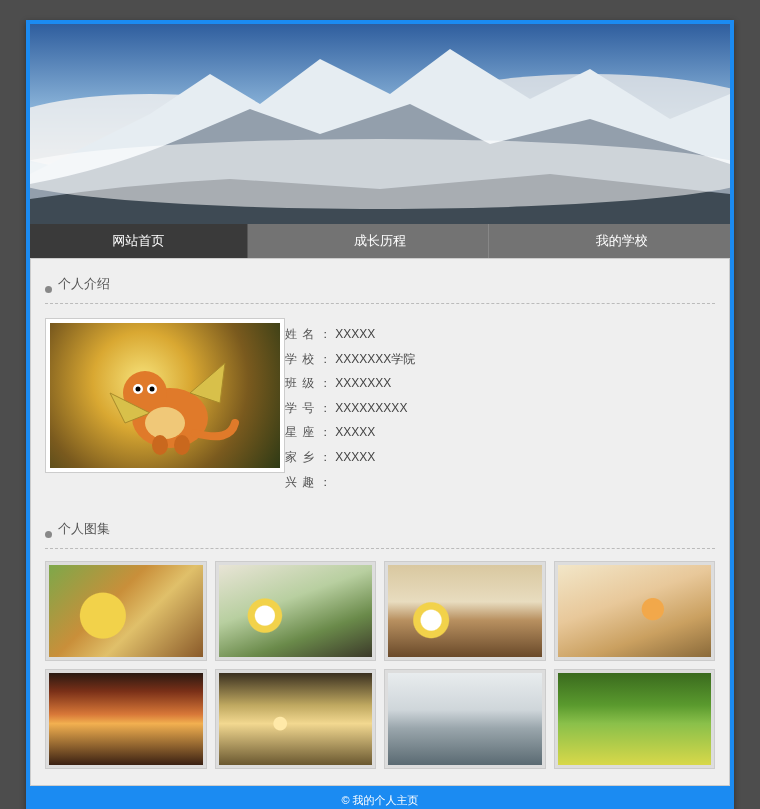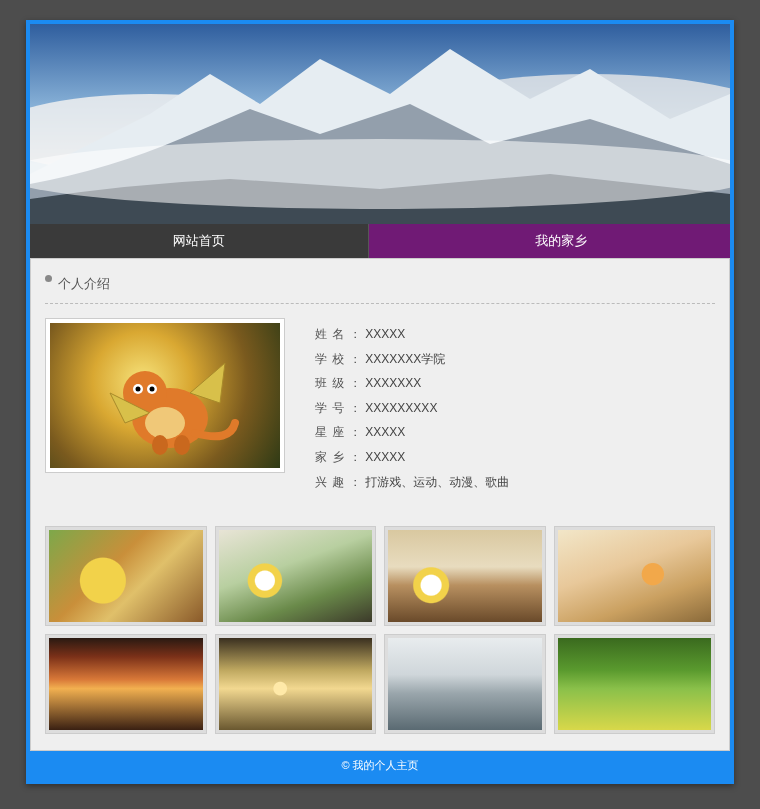--- a/index.html
+++ b/index.html
@@ -20,21 +20,21 @@
   }
   .banner {
     height: 200px;
     background: linear-gradient(180deg,#3a6fa8 0%,#a6c8e4 35%,#e9eef2 55%,#4b5b68 90%);
     position: relative;
     overflow: hidden;
   }
   .banner svg { width:100%; height:100%; display:block; }
   .nav {
     display: flex;
-    background: #701a75;
+    background: #737373;
     gap: 24px;
   }
   .nav-item {
     flex: 1;
     text-align: center;
     color: #fff;
     font-size: 13px;
     padding: 8px 0;
     cursor: pointer;
     border-right: 1px solid rgba(255,255,255,.15);
@@ -45,31 +45,30 @@
     background: #efefef;
     border: 1px solid #ccc;
     padding: 10px 14px;
   }
   .section-title {
     font-size: 13px;
     color: #555;
     padding: 6px 0 10px 0;
     border-bottom: 1px dashed #bbb;
     display: flex;
-    align-items: flex-start;
+    align-items: flex-end;
     gap: 6px;
   }
   .section-title .bullet {
     width: 7px; height: 7px; border-radius: 50%;
     background: #888;
     display: inline-block;
   }
   .intro-body {
     display: flex;
-    gap: 30px;
     padding: 14px 0 20px 0;
   }
   .avatar-box {
     width: 240px; height: 155px;
     border: 1px solid #ccc;
     background: #fff;
     padding: 4px;
     box-sizing: border-box;
   }
   .avatar-box .img {
@@ -139,21 +138,22 @@
       <ellipse cx="560" cy="100" rx="200" ry="50" fill="#e8e8e8" opacity=".8"></ellipse>
       <path d="M0,200 L0,150 Q60,120 120,90 L180,50 L230,80 L290,35 L360,70 L420,25 L500,75 L560,45 L640,95 L700,70 L700,200 Z" fill="#e6edf2"></path>
       <path d="M0,200 L0,160 Q80,145 150,115 L220,85 L290,110 L380,80 L460,120 L560,95 L700,140 L700,200 Z" fill="#8a96a4" opacity=".9"></path>
       <path d="M0,200 L0,175 Q100,160 200,155 L350,165 L520,150 L700,170 L700,200 Z" fill="#3e4a54"></path>
       <ellipse cx="350" cy="150" rx="380" ry="35" fill="#ffffff" opacity=".55"></ellipse>
     </svg>
   </div>
 
   <div class="nav">
     <div class="nav-item active"><span>网站首页</span></div>
-    <div class="nav-item"><span>我的家乡</span></div>
+    <div class="nav-item"><span>成长历程</span></div>
+    <div class="nav-item"><span>我的学校</span></div>
   </div>
 
   <div class="content">
 
     <div class="section-title">
       <span class="bullet"></span>
       <span>个人介绍</span>
     </div>
 
     <div class="intro-body">
@@ -202,25 +202,28 @@
             <span>XXXXX</span>
           </div>
         <div class="info-row">
             <span class="lbl">家 乡</span>
             <span class="sep">：</span>
             <span>XXXXX</span>
           </div>
         <div class="info-row">
             <span class="lbl">兴 趣</span>
             <span class="sep">：</span>
-            <span>打游戏、运动、动漫、歌曲</span>
           </div>
       </div>
     </div>
 
+    <div class="section-title">
+      <span class="bullet"></span>
+      <span>个人图集</span>
+    </div>
 
     <div class="gallery">
       <div class="thumb">
           <div class="timg g0"></div>
         </div>
       <div class="thumb">
           <div class="timg g1"></div>
         </div>
       <div class="thumb">
           <div class="timg g2"></div>

